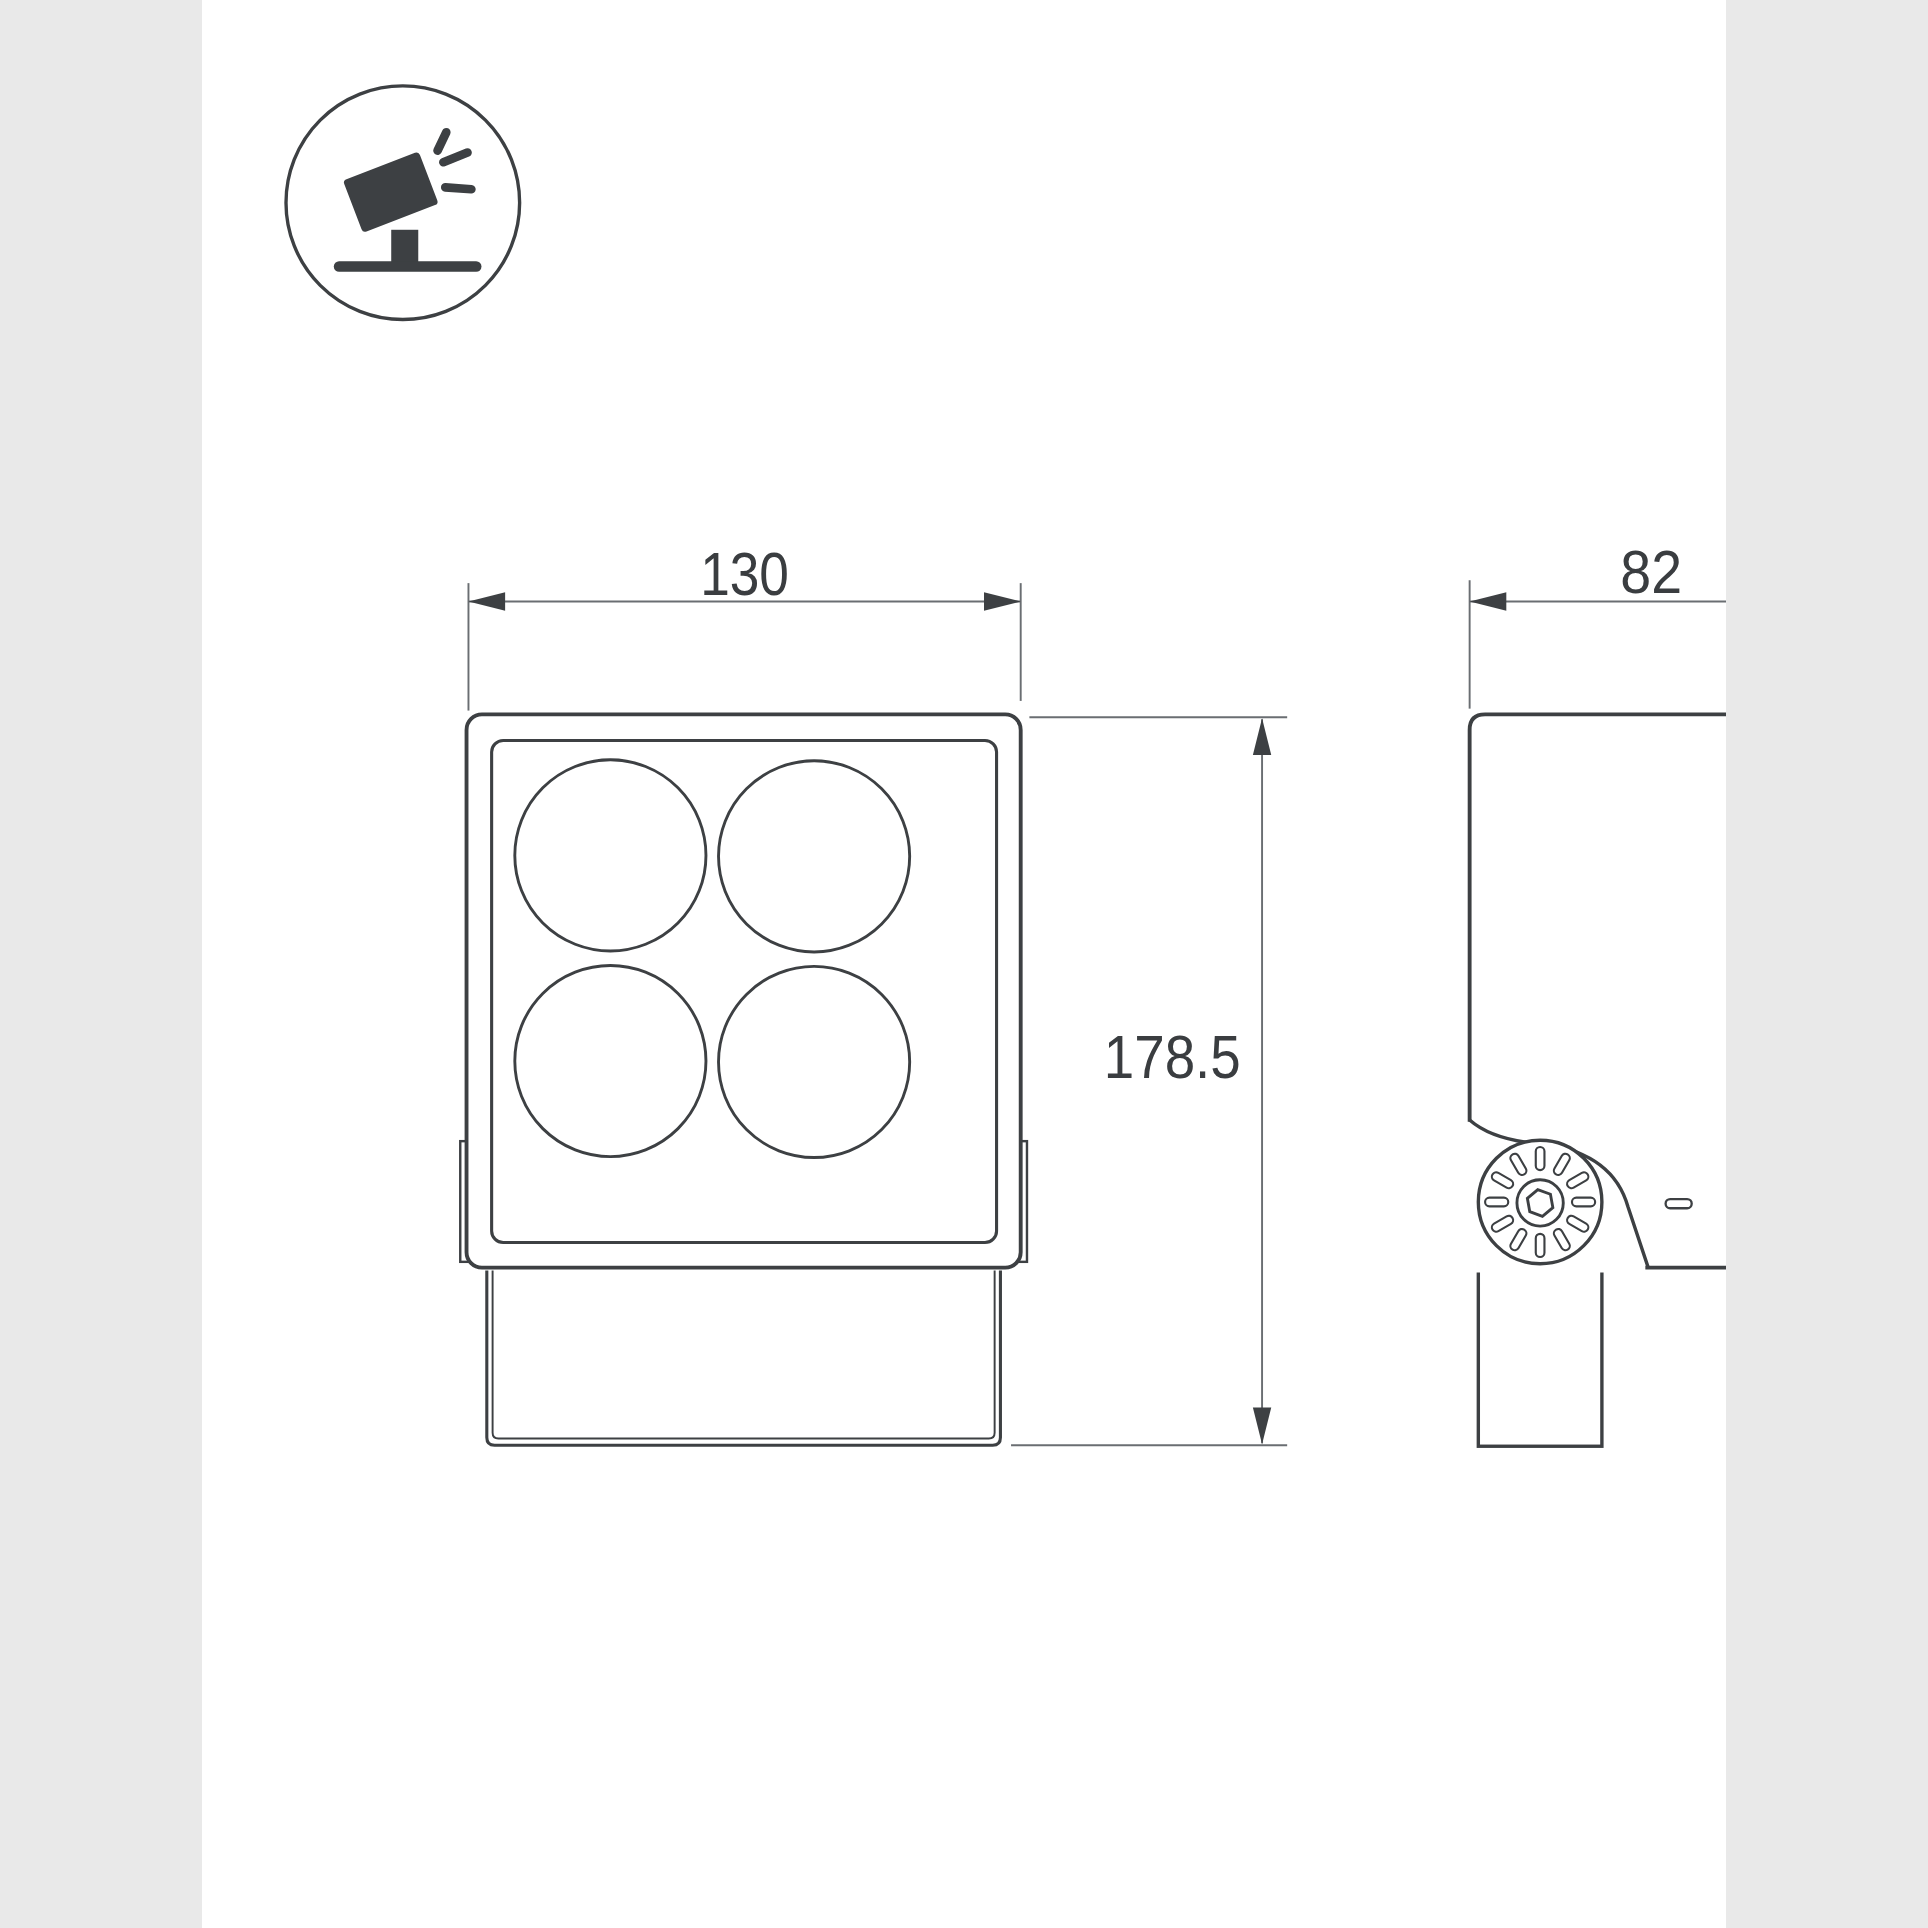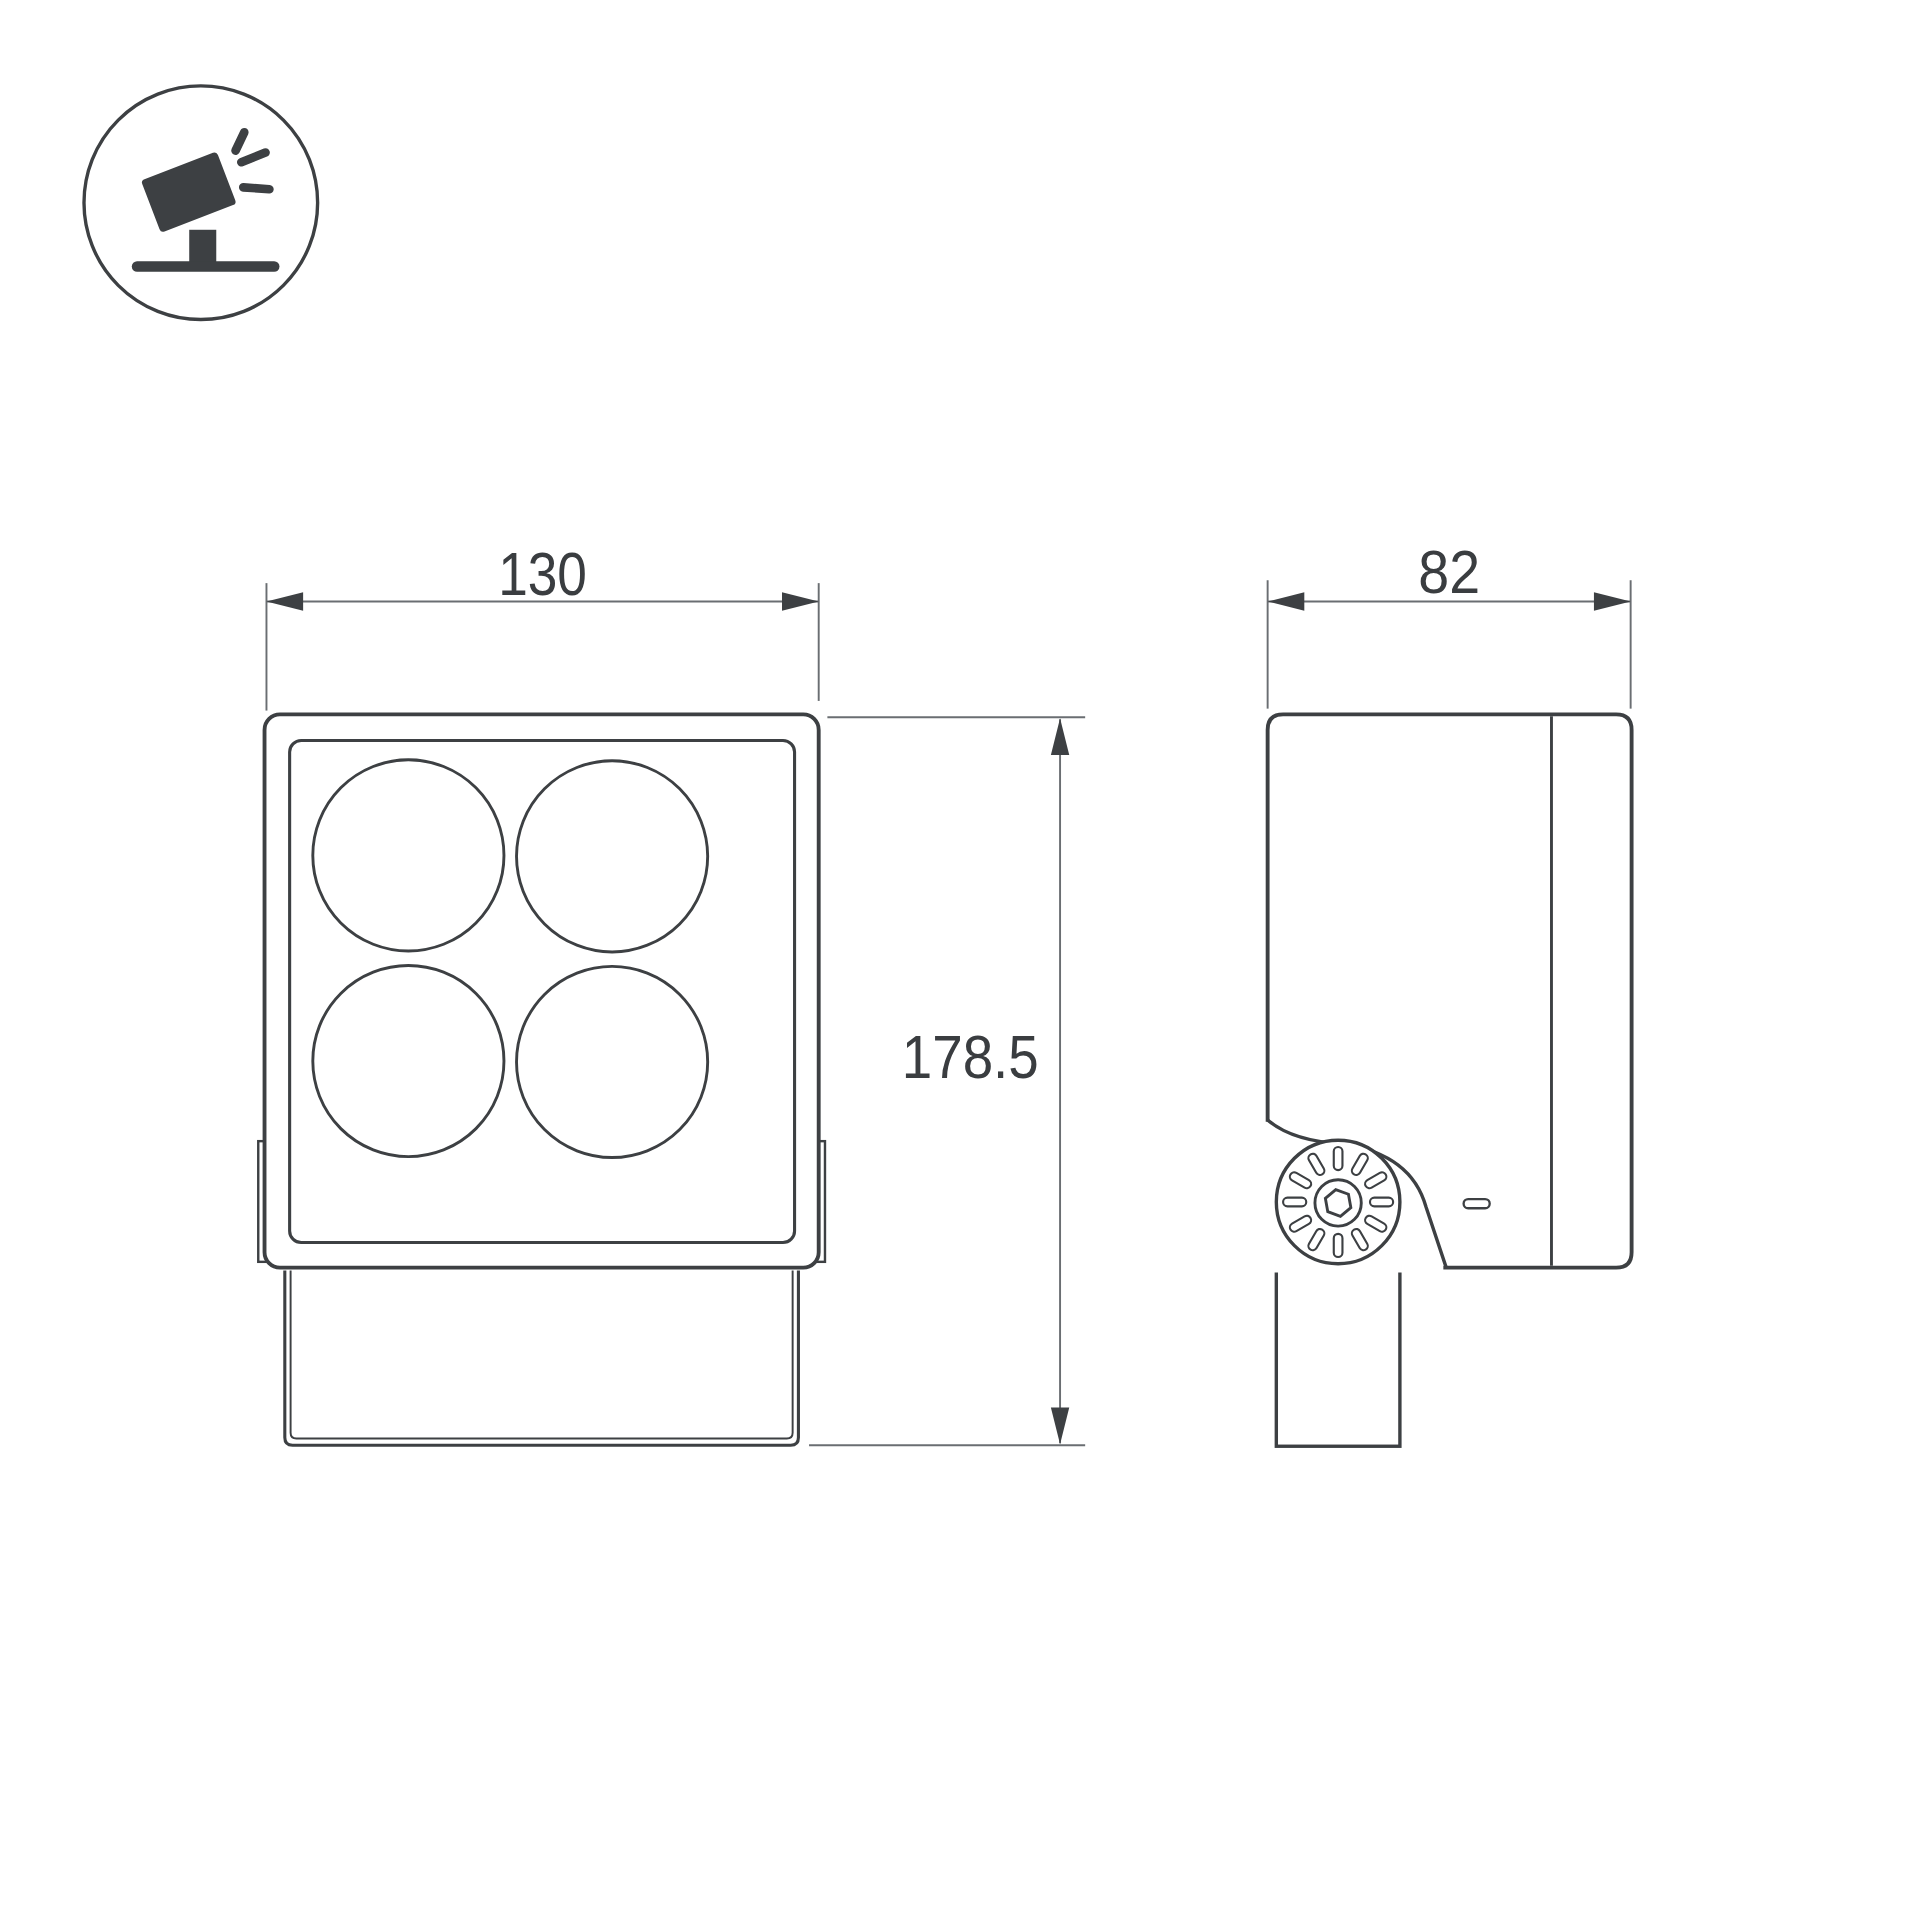--- a/index.html
+++ b/index.html
@@ -3,21 +3,21 @@
 <meta charset="utf-8">
 <style>
   :root{
     --outline:#3d4043;
     --dim:#6a6e72;
     --txt:#3a3d40;
     --bg:#ffffff;
   }
   html,body{margin:0;padding:0;background:#e9e9e9;}
   .canvas{
-    width:1928px;height:1928px;background:var(--bg);
+    width:1524px;height:1928px;background:var(--bg);
     position:relative;margin:0 auto;overflow:hidden;
   }
   svg{display:block;}
   .ol{stroke:var(--outline);fill:none;}
   .olf{stroke:var(--outline);fill:#ffffff;}
   .fill-dark{fill:var(--outline);stroke:none;}
   .dimline{stroke:var(--dim);stroke-width:2;fill:none;}
   .arr{fill:var(--outline);stroke:none;}
   .dimtext{
     fill:var(--txt);

